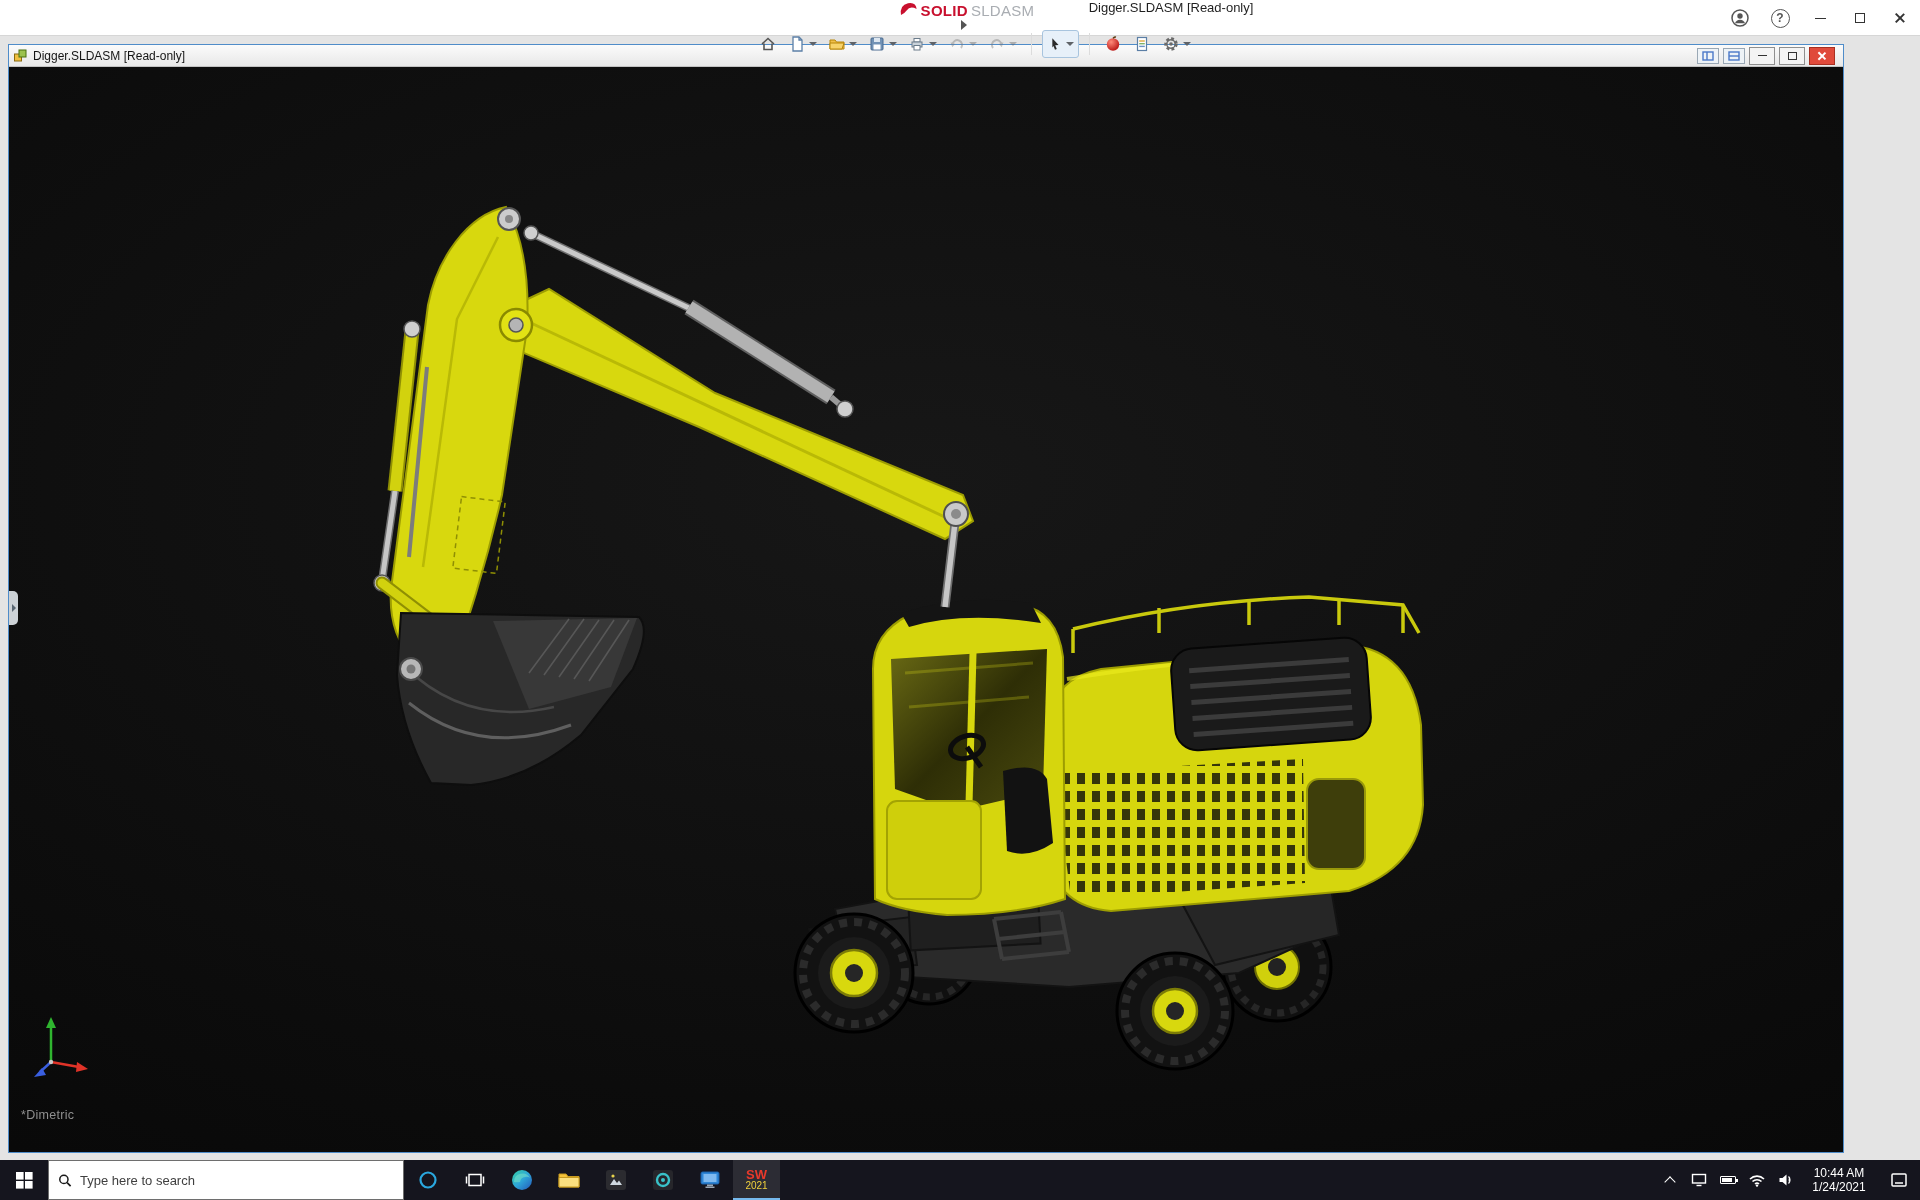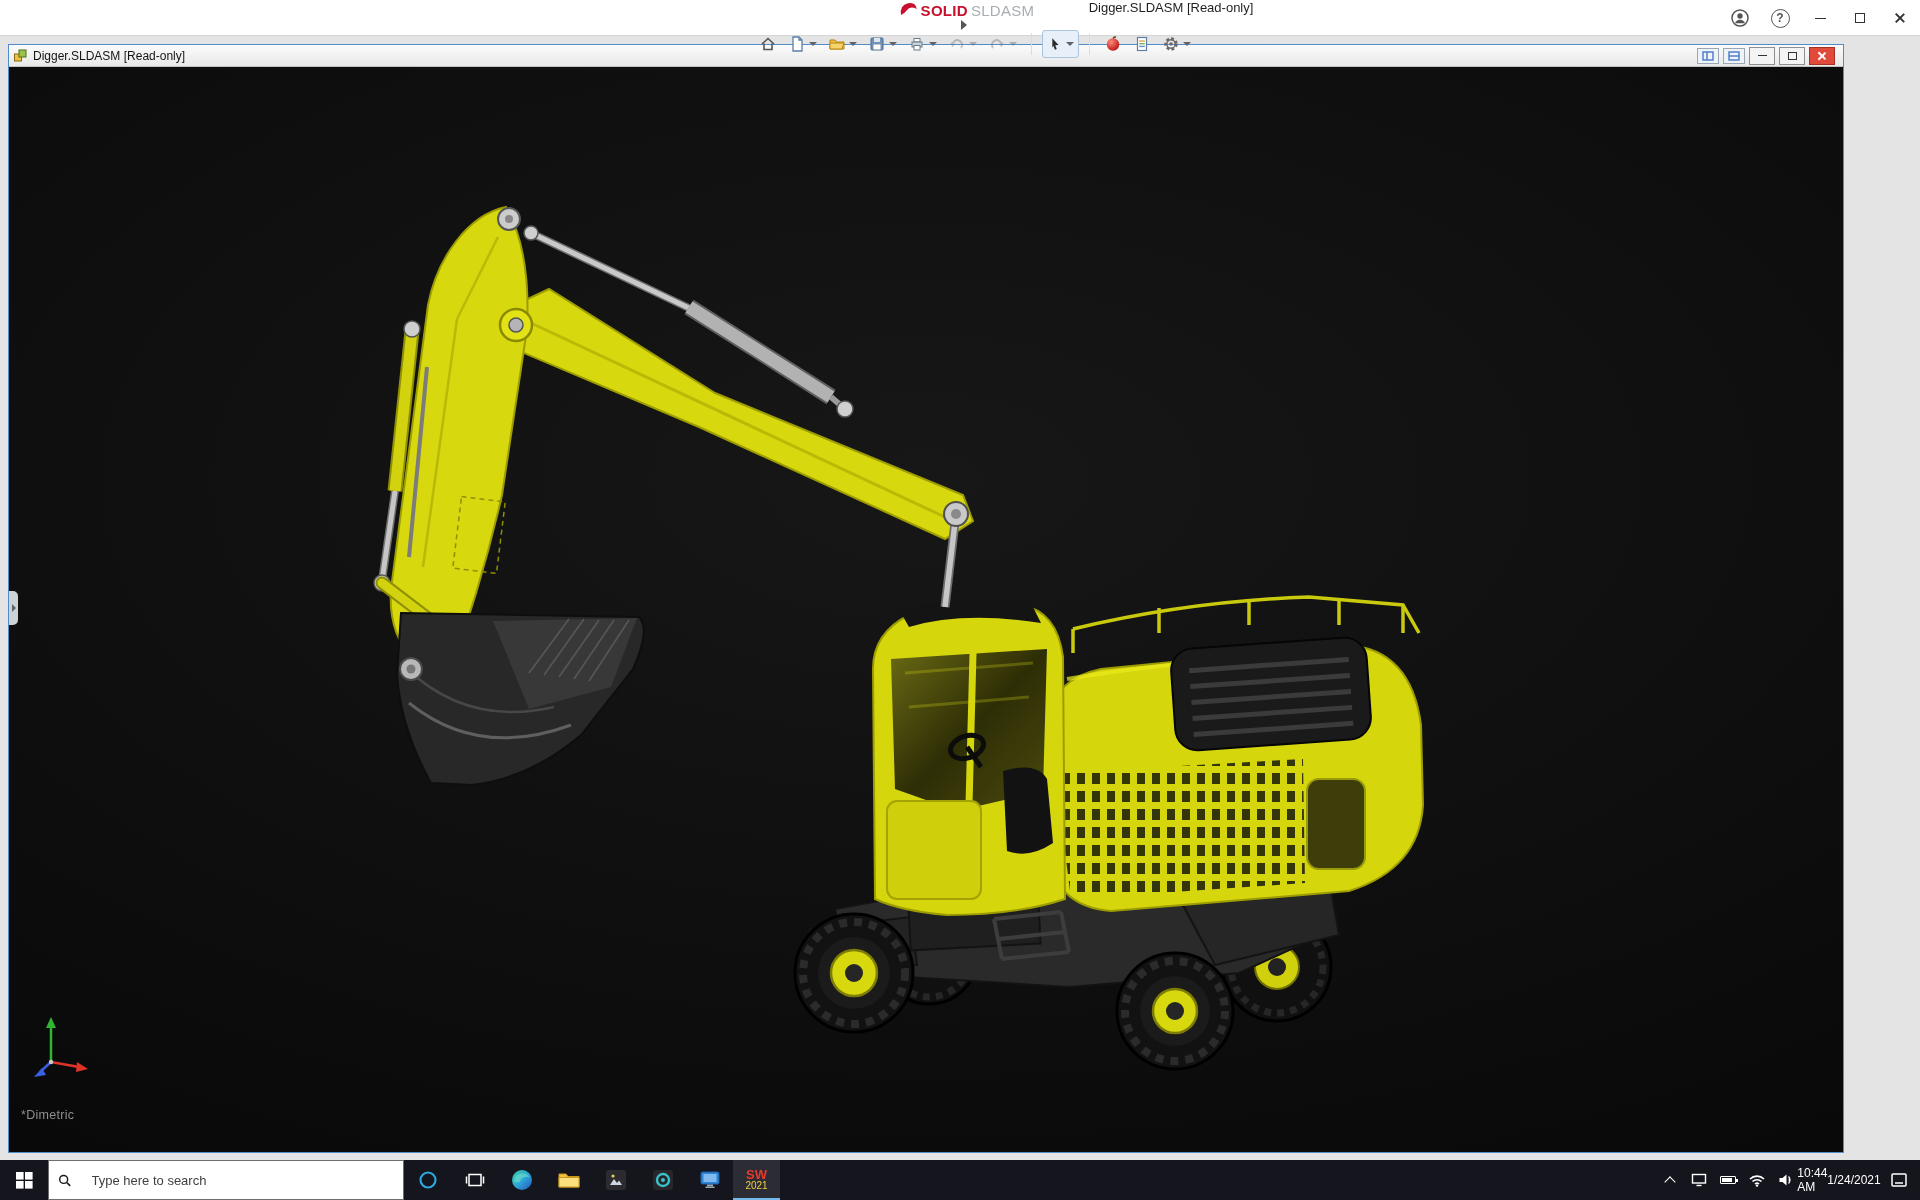--- a/index.html
+++ b/index.html
@@ -62,37 +62,37 @@
   .flyout-tab i{width:0;height:0;border-top:4px solid transparent;border-bottom:4px solid transparent;
                 border-left:4px solid #5a6772;}
   .triad{position:absolute;left:14px;bottom:72px;}
   .view-label{position:absolute;left:12px;bottom:30px;font-size:12.5px;color:#8f8f8f;letter-spacing:.3px;text-align:center;}
 
   
   .taskbar{position:absolute;left:0;right:0;bottom:0;height:40px;background:#15151e;display:flex;
            align-items:stretch;color:#fff;z-index:6;}
   .tb-start{width:48px;display:flex;align-items:center;justify-content:center;}
   .tb-search{width:356px;background:#fff;border:1px solid #6e6e6e;display:flex;align-items:center;
-             padding:0 9px;gap:20px;}
+             padding:0 9px;gap:8px;}
   .tb-search input{border:none;outline:none;font-size:13px;color:#222;width:100%;background:transparent;
                    font-family:"Liberation Sans", sans-serif;}
   .tb-search input::placeholder{color:#3f3f3f;opacity:1;}
   .tb-ico{width:47px;display:flex;align-items:center;justify-content:center;}
   .tb-ico.active{background:rgba(255,255,255,.10);box-shadow:inset 0 -2px 0 #76b9ed;}
   .sw-ico{display:flex;flex-direction:column;align-items:center;line-height:11px;}
   .sw-glyph{color:#e8392b;font-weight:bold;font-size:13px;}
   .sw-badge{color:#f0d03c;font-size:10px;font-weight:normal;}
   .tb-right{margin-left:auto;display:flex;align-items:center;}
   .tray-ico{width:29px;height:40px;display:flex;align-items:center;justify-content:center;}
   .chev-up{width:8px;height:8px;border-left:1.7px solid #fff;border-top:1.7px solid #fff;
            transform:rotate(45deg);margin-top:3px;}
   .batt{position:relative;width:16px;height:8px;border:1.3px solid #fff;border-radius:1px;}
   .batt::after{content:"";position:absolute;right:-3.5px;top:1.5px;width:2px;height:3.5px;background:#fff;}
   .batt i{position:absolute;left:1px;top:1px;bottom:1px;width:10px;background:#fff;}
-  .clock{width:78px;display:flex;flex-direction:row;align-items:center;justify-content:center;
+  .clock{width:78px;display:flex;flex-direction:column;align-items:center;justify-content:center;
          font-size:12px;line-height:14px;}
   .action{width:42px;display:flex;align-items:center;justify-content:center;}
 </style>
 </head>
 <body>
 
 <div class="screen">
 
   <header class="appbar">
     <div class="brand">

